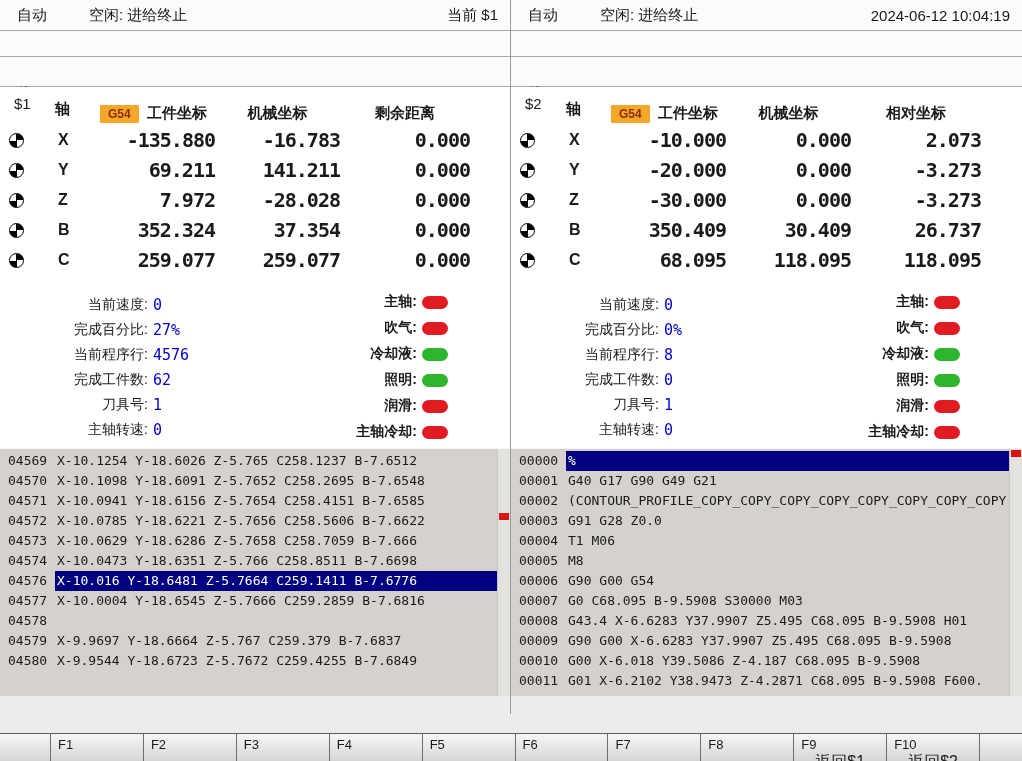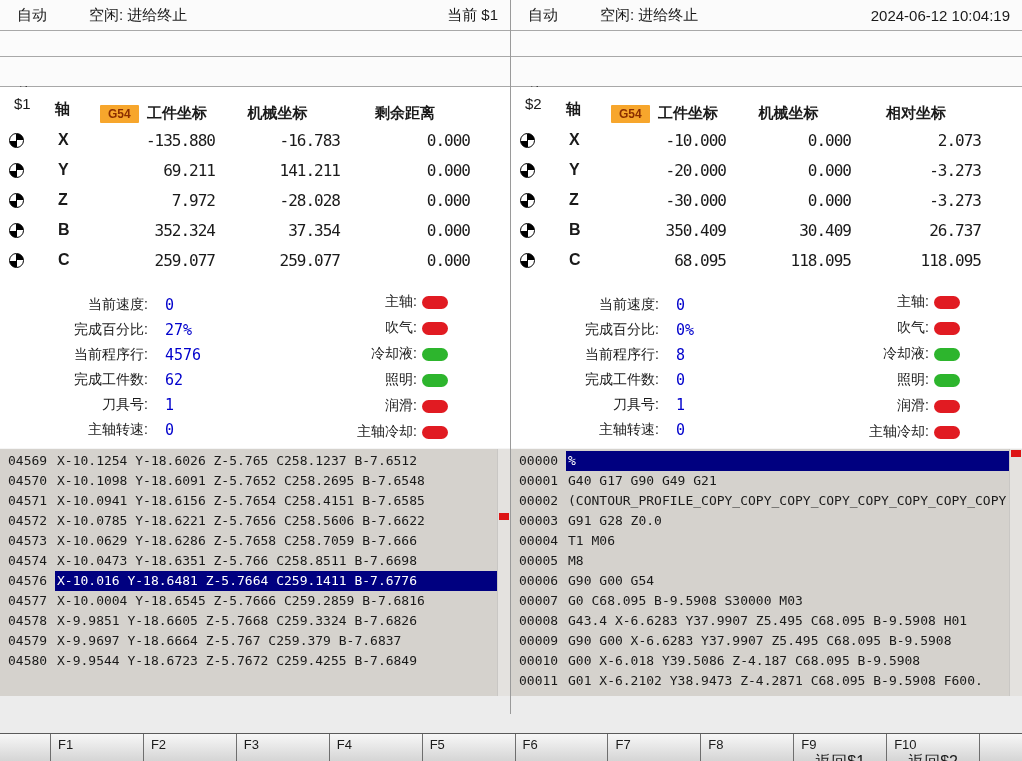--- a/index.html
+++ b/index.html
@@ -23,33 +23,33 @@
   
   .coords { background:#ffffff; height:198px; padding-top:6px; position:relative; }
   .chan { position:absolute; left:14px; top:8px; font-size:15px; }
   .crow { display:grid; grid-template-columns:30px 25px 35px 125px 125px 130px;
     align-items:center; height:30px; }
   .chead { height:32px; font-weight:bold; font-size:15px; }
   .chead .hx { text-align:center;margin-top:8px; }
   .g54 { display:inline-block; background:#f7a62c; color:#8b2e00; font-weight:bold;
     font-size:12px; padding:2px 8px; border-radius:1px; margin-left:2px; }
   .axletter { font-weight:bold; font-size:16px; padding-left:3px; }
-  .cval { font-family:"DejaVu Sans Mono",monospace; font-weight:normal; font-size:16px;
+  .cval { font-family:"DejaVu Sans Mono",monospace; font-weight:bold; font-size:20px;
     text-align:right; letter-spacing:-1px; }
   .axicon { width:15px; height:15px; border-radius:50%; border:1px solid #000; margin-left:9px;
     background:conic-gradient(#000 0 25%, #fff 25% 50%, #000 50% 75%, #fff 75% 100%); }
 
   
   .statusarea { background:#ffffff; height:163px; display:flex; }
   .stat-left { width:300px; padding-top:7px; }
-  .srow { display:flex; height:25px; align-items:center;gap:12px; }
+  .srow { display:flex; height:25px; align-items:center; }
   .srow .slabel { width:148px; text-align:right; font-size:14px; }
   .srow .sval { margin-left:5px; color:#0000cc; font-family:"DejaVu Sans Mono",monospace; font-size:15px; }
   .stat-right { flex:1; padding-top:4px; }
-  .irow { display:flex; height:26px; align-items:center; justify-content:flex-end; padding-right:62px; }
+  .irow { display:flex; height:26px; align-items:center; justify-content:flex-end; padding-right:62px;font-weight:bold; }
   .irow .ilabel { font-size:14px; text-align:right; }
   .pill { width:26px; height:13px; border-radius:7px; margin-left:5px; }
 
   
   .glist { height:248px; background:#d5d2cd; border-top:1px solid #f5f5f5; position:relative;
     font-family:"DejaVu Sans Mono",monospace; font-size:13px; overflow:hidden; }
   .grows { position:absolute; left:0; top:2px; right:13px; overflow:hidden; }
   .gr { display:flex; height:20px; line-height:20px; white-space:nowrap; }
   .gn { width:55px; padding-left:8px; flex:none; }
   .gt { flex:1; padding-left:2px; overflow:hidden; }
@@ -230,21 +230,20 @@
         <div class="gr">
             <span class="gn">04576</span>
             <span class="gt hl">X-10.016 Y-18.6481 Z-5.7664 C259.1411 B-7.6776</span>
           </div>
         <div class="gr">
             <span class="gn">04577</span>
             <span class="gt">X-10.0004 Y-18.6545 Z-5.7666 C259.2859 B-7.6816</span>
           </div>
         <div class="gr">
             <span class="gn">04578</span>
-            <span class="gt">X-9.9851 Y-18.6605 Z-5.7668 C259.3324 B-7.6826</span>
           </div>
         <div class="gr">
             <span class="gn">04579</span>
             <span class="gt">X-9.9697 Y-18.6664 Z-5.767 C259.379 B-7.6837</span>
           </div>
         <div class="gr">
             <span class="gn">04580</span>
             <span class="gt">X-9.9544 Y-18.6723 Z-5.7672 C259.4255 B-7.6849</span>
           </div>
       </div>

